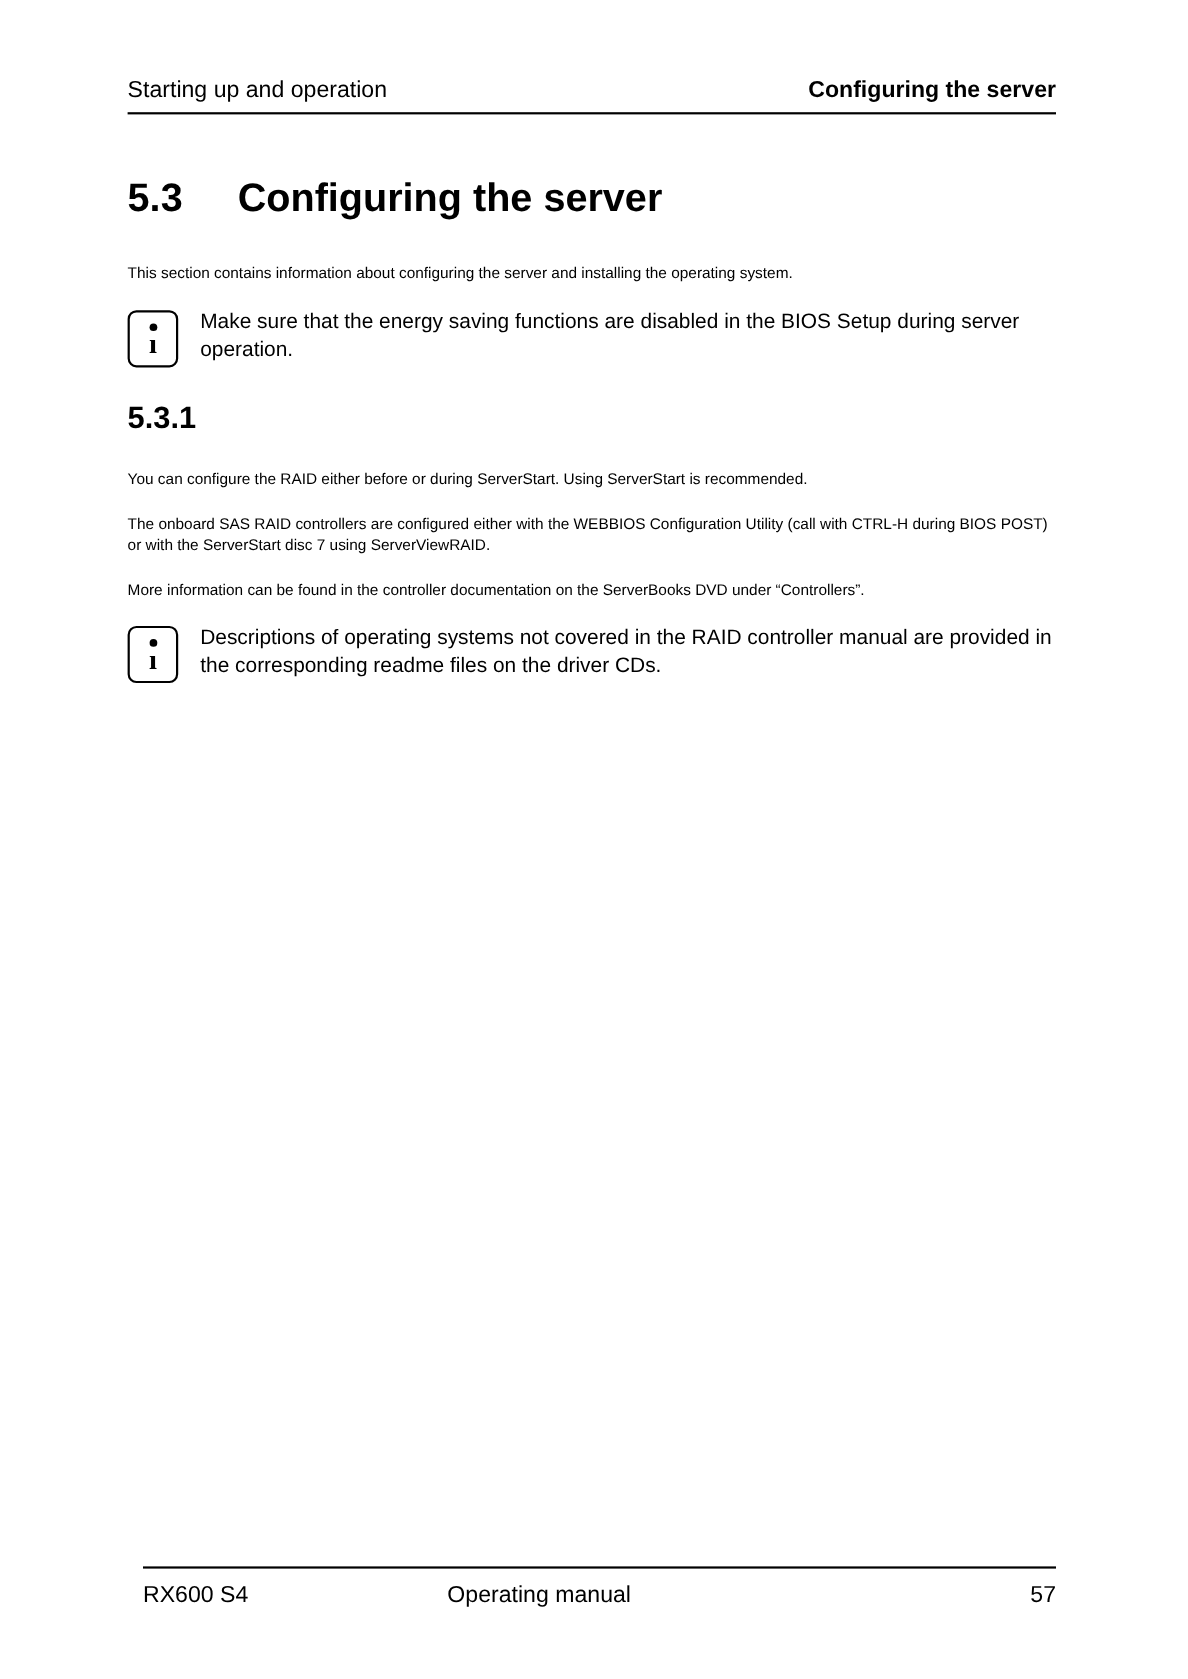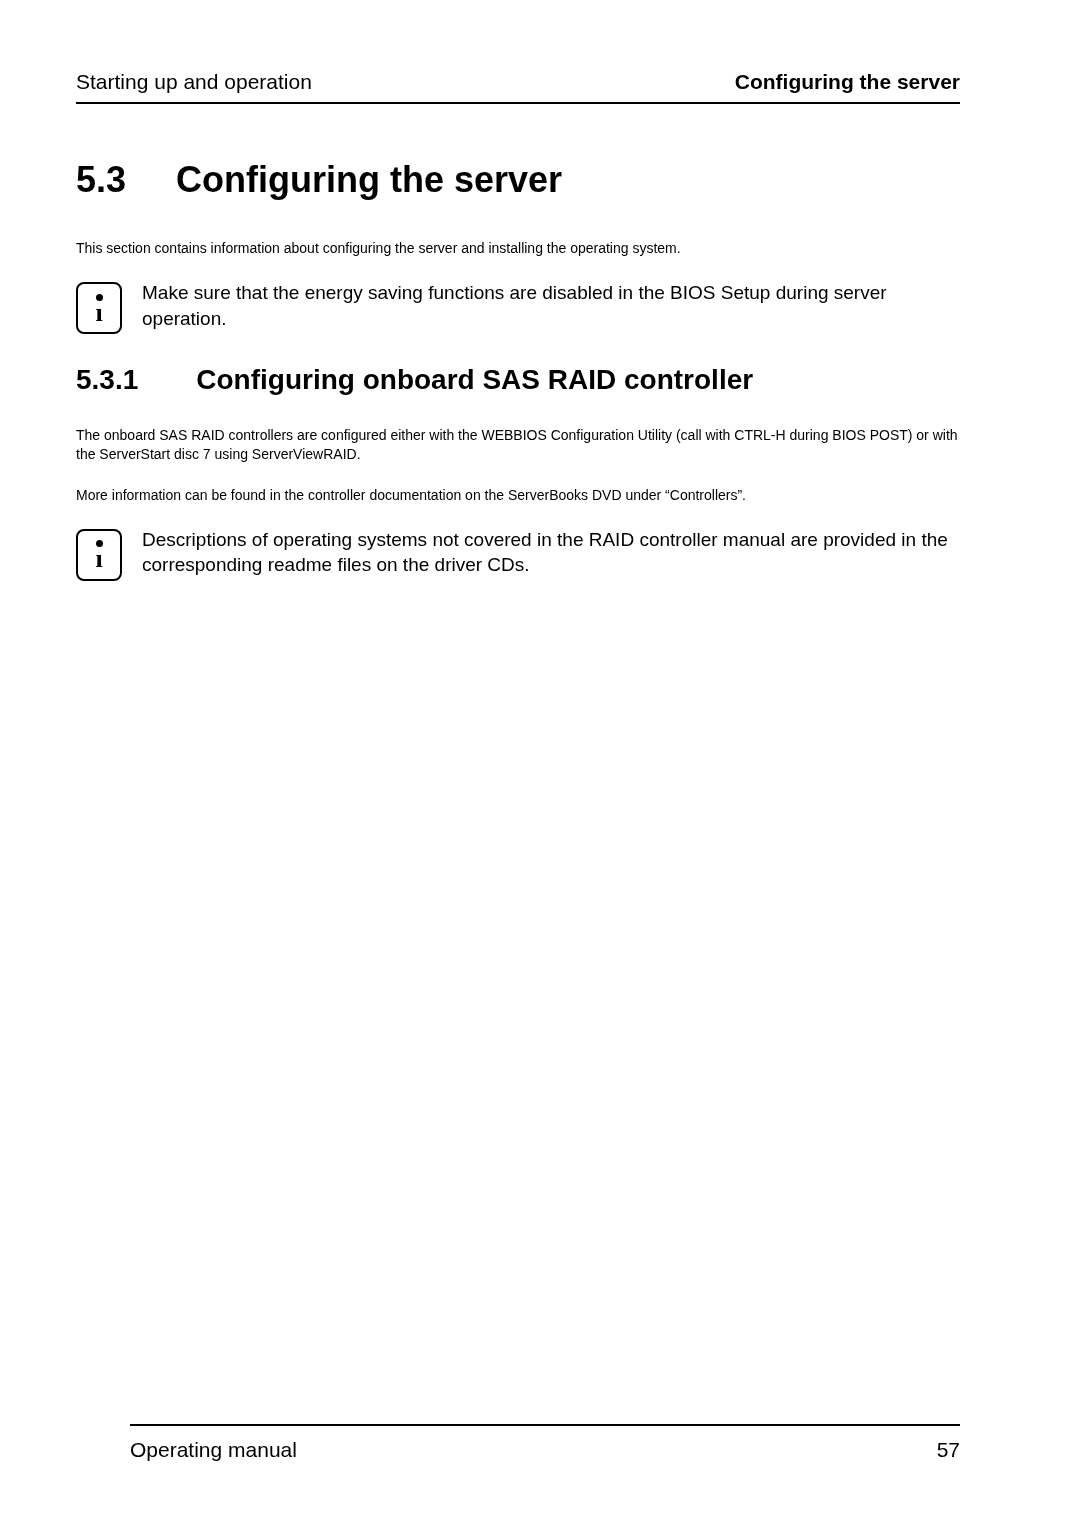--- a/index.html
+++ b/index.html
@@ -6,21 +6,21 @@
   html, body { width: 1080px; height: 1526px; }
   body {
     font-family: Arial, Helvetica, sans-serif;
     background: #ffffff;
     color: #000000;
     position: relative;
   }
   .page {
     width: 1080px;
     height: 1526px;
-    padding: 70px 120px 60px 76px;
+    padding: 70px 120px 60px 116px;
     position: relative;
   }
   .header-row {
     display: flex;
     justify-content: space-between;
     font-size: 21px;
     padding-bottom: 8px;
     border-bottom: 2px solid #000;
   }
   .header-left { font-weight: 400; }
@@ -74,21 +74,21 @@
     line-height: 1.35;
     flex: 1;
   }
   .subsection-heading {
     display: flex;
     align-items: baseline;
     font-weight: 700;
     margin-top: 30px;
     margin-bottom: 30px;
   }
-  .subsection-heading .num { font-size: 28px; margin-right: 58px; }
+  .subsection-heading .num { font-size: 28px; margin-right: 30px; }
   .subsection-heading .title { font-size: 28px; }
   .footer-rule {
     position: absolute;
     left: 130px;
     right: 120px;
     bottom: 100px;
     border-top: 2px solid #000;
   }
   .footer-row {
     position: absolute;
@@ -124,33 +124,34 @@
   <div class="note-block">
     <div class="note-icon">
       <span class="dot"></span>
       <span class="stem">ı</span>
     </div>
     <div class="note-text">Make sure that the energy saving functions are disabled in the BIOS Setup during server operation.</div>
   </div>
 
   <div class="subsection-heading">
     <span class="num">5.3.1</span>
-    <span class="title">Configuring onboard SAS RAID controller</span>
   </div>
 
+  <p class="body-text">You can configure the RAID either before or during ServerStart. Using Server­Start is recommended.</p>
   <p class="body-text">The onboard SAS RAID controllers are configured either with the WEBBIOS Configuration Utility (call with CTRL-H during BIOS POST) or with the Server­Start disc 7 using ServerViewRAID.</p>
   <p class="body-text">More information can be found in the controller documentation on the Server­Books DVD under “Controllers”.</p>
 
   <div class="note-block">
     <div class="note-icon">
       <span class="dot"></span>
       <span class="stem">ı</span>
     </div>
     <div class="note-text">Descriptions of operating systems not covered in the RAID controller manual are provided in the corresponding readme files on the driver CDs.</div>
   </div>
 
   <div class="footer-rule"></div>
   <div class="footer-row">
+    <span class="footer-left">RX600 S4</span>
     <span class="footer-center">Operating manual</span>
     <span class="footer-right">57</span>
   </div>
 
 </div>
 
 </body></html>

